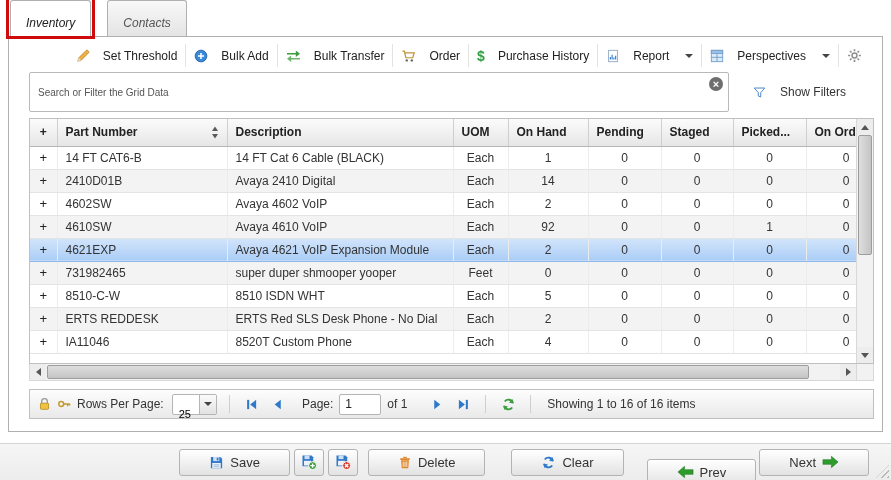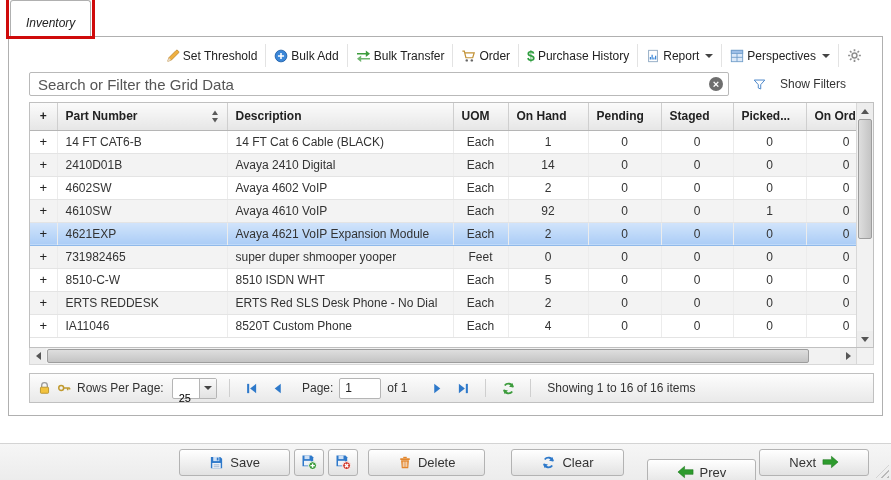--- a/index.html
+++ b/index.html
@@ -19,32 +19,32 @@
     margin-right: 16px; cursor: pointer; color: #555; position: relative; white-space: nowrap; font-style: italic;
   }
   .tab.active { background: #fff; color: #222; margin-bottom: -1px; padding-bottom: 7px; z-index: 2; }
   .annotation { position: absolute; left: -5px; top: -5px; right: -5px; bottom: -2px; border: 3px solid #cf0a0a; pointer-events: none; }
 
   
   .panel { border: 1px solid #b0b0b0; border-top: none; background: #fff; padding: 5px 0 12px; }
 
   
   .toolbar { display: flex; justify-content: flex-end; align-items: stretch; padding: 2px 12px 3px; }
-  .tb-btn { display: flex; align-items: center; gap: 3px; padding: 4px 8px; cursor: pointer; color: #222; border-left: 1px solid #e3e3e3; }
+  .tb-btn { display: flex; align-items: center; gap: 13px; padding: 4px 8px; cursor: pointer; color: #222; border-left: 1px solid #e3e3e3; }
   .tb-btn:first-child { border-left: none; }
   .icn { display: inline-flex; align-items: center; }
   .caret { width: 0; height: 0; border-left: 4px solid transparent; border-right: 4px solid transparent; border-top: 4px solid #444; margin-left: 3px; }
   .dollar { color: #2f9e3f; font-weight: bold; font-size: 14px; line-height: 12px; }
 
   
   .search-row { display: flex; align-items: center; padding: 2px 10px 6px 20px; }
   .search-wrap { position: relative; width: 700px; }
   .search-wrap input {
-    width: 100%; height: 24px; border: 1px solid #b9b9b9; border-radius: 2px;
-    padding: 0 26px 0 8px; font-family: inherit; font-size: 15px; color: #ef4444; outline: none;
+    width: 100%; height: 40px; border: 1px solid #b9b9b9; border-radius: 2px;
+    padding: 0 26px 0 8px; font-family: inherit; font-size: 10px; color: #ef4444; outline: none;
   }
   .search-wrap input::placeholder { color: #555; opacity: 1; }
   .clear-btn {
     position: absolute; right: 6px; top: 5px; width: 14px; height: 14px; border-radius: 50%;
     background: #6e6e6e; color: #fff; font-size: 11px; line-height: 14px; text-align: center;
     cursor: pointer; font-weight: bold;
   }
   .show-filters { display: flex; align-items: center; gap: 14px; margin-left: 24px; cursor: pointer; color: #333; font-size: 12px; }
 
   
@@ -120,20 +120,23 @@
 </style>
 </head>
 <body>
 
 <div class="app">
 
   <div class="tabstrip">
     <div class="tab active">
       <span>Inventory</span>
       <div class="annotation"></div>
+    </div>
+    <div class="tab">
+      <span>Contacts</span>
     </div>
   </div>
 
   <div class="panel">
 
     <div class="toolbar">
       <div class="tb-btn">
         <span class="icn">
           <svg width="14" height="14" viewBox="0 0 16 16">
               <path d="M2 14l1.2-4L11.5 1.7a1.4 1.4 0 0 1 2 0l.8.8a1.4 1.4 0 0 1 0 2L6 12.8Z" fill="#f0b040" stroke="#b17d28" stroke-width="0.8"></path>

